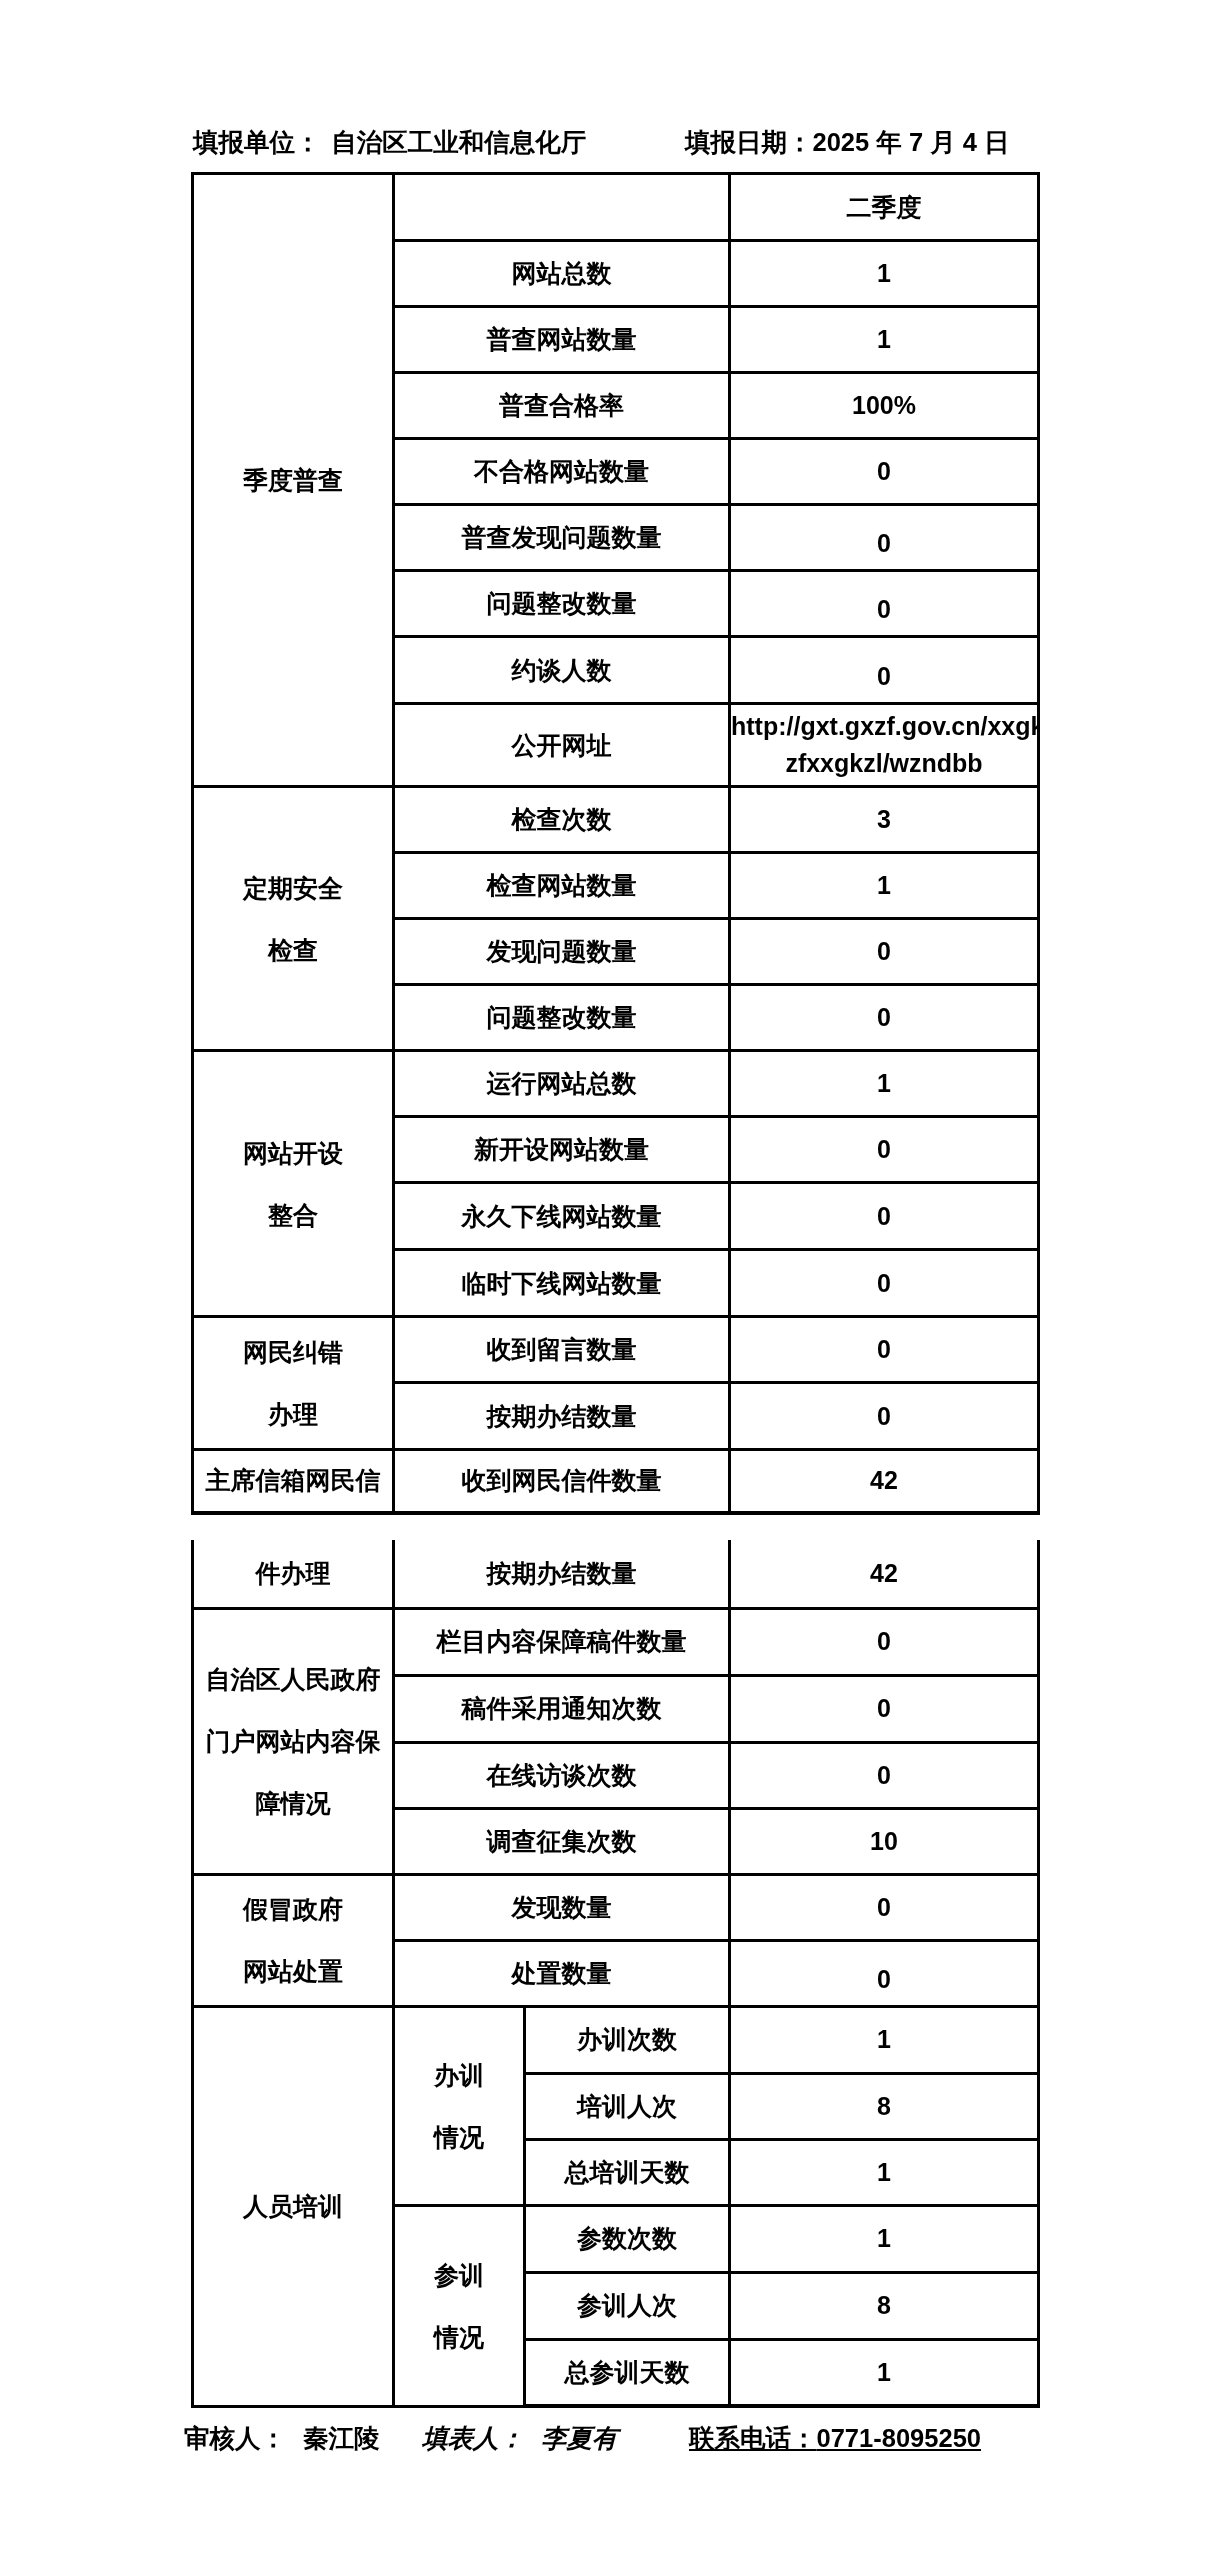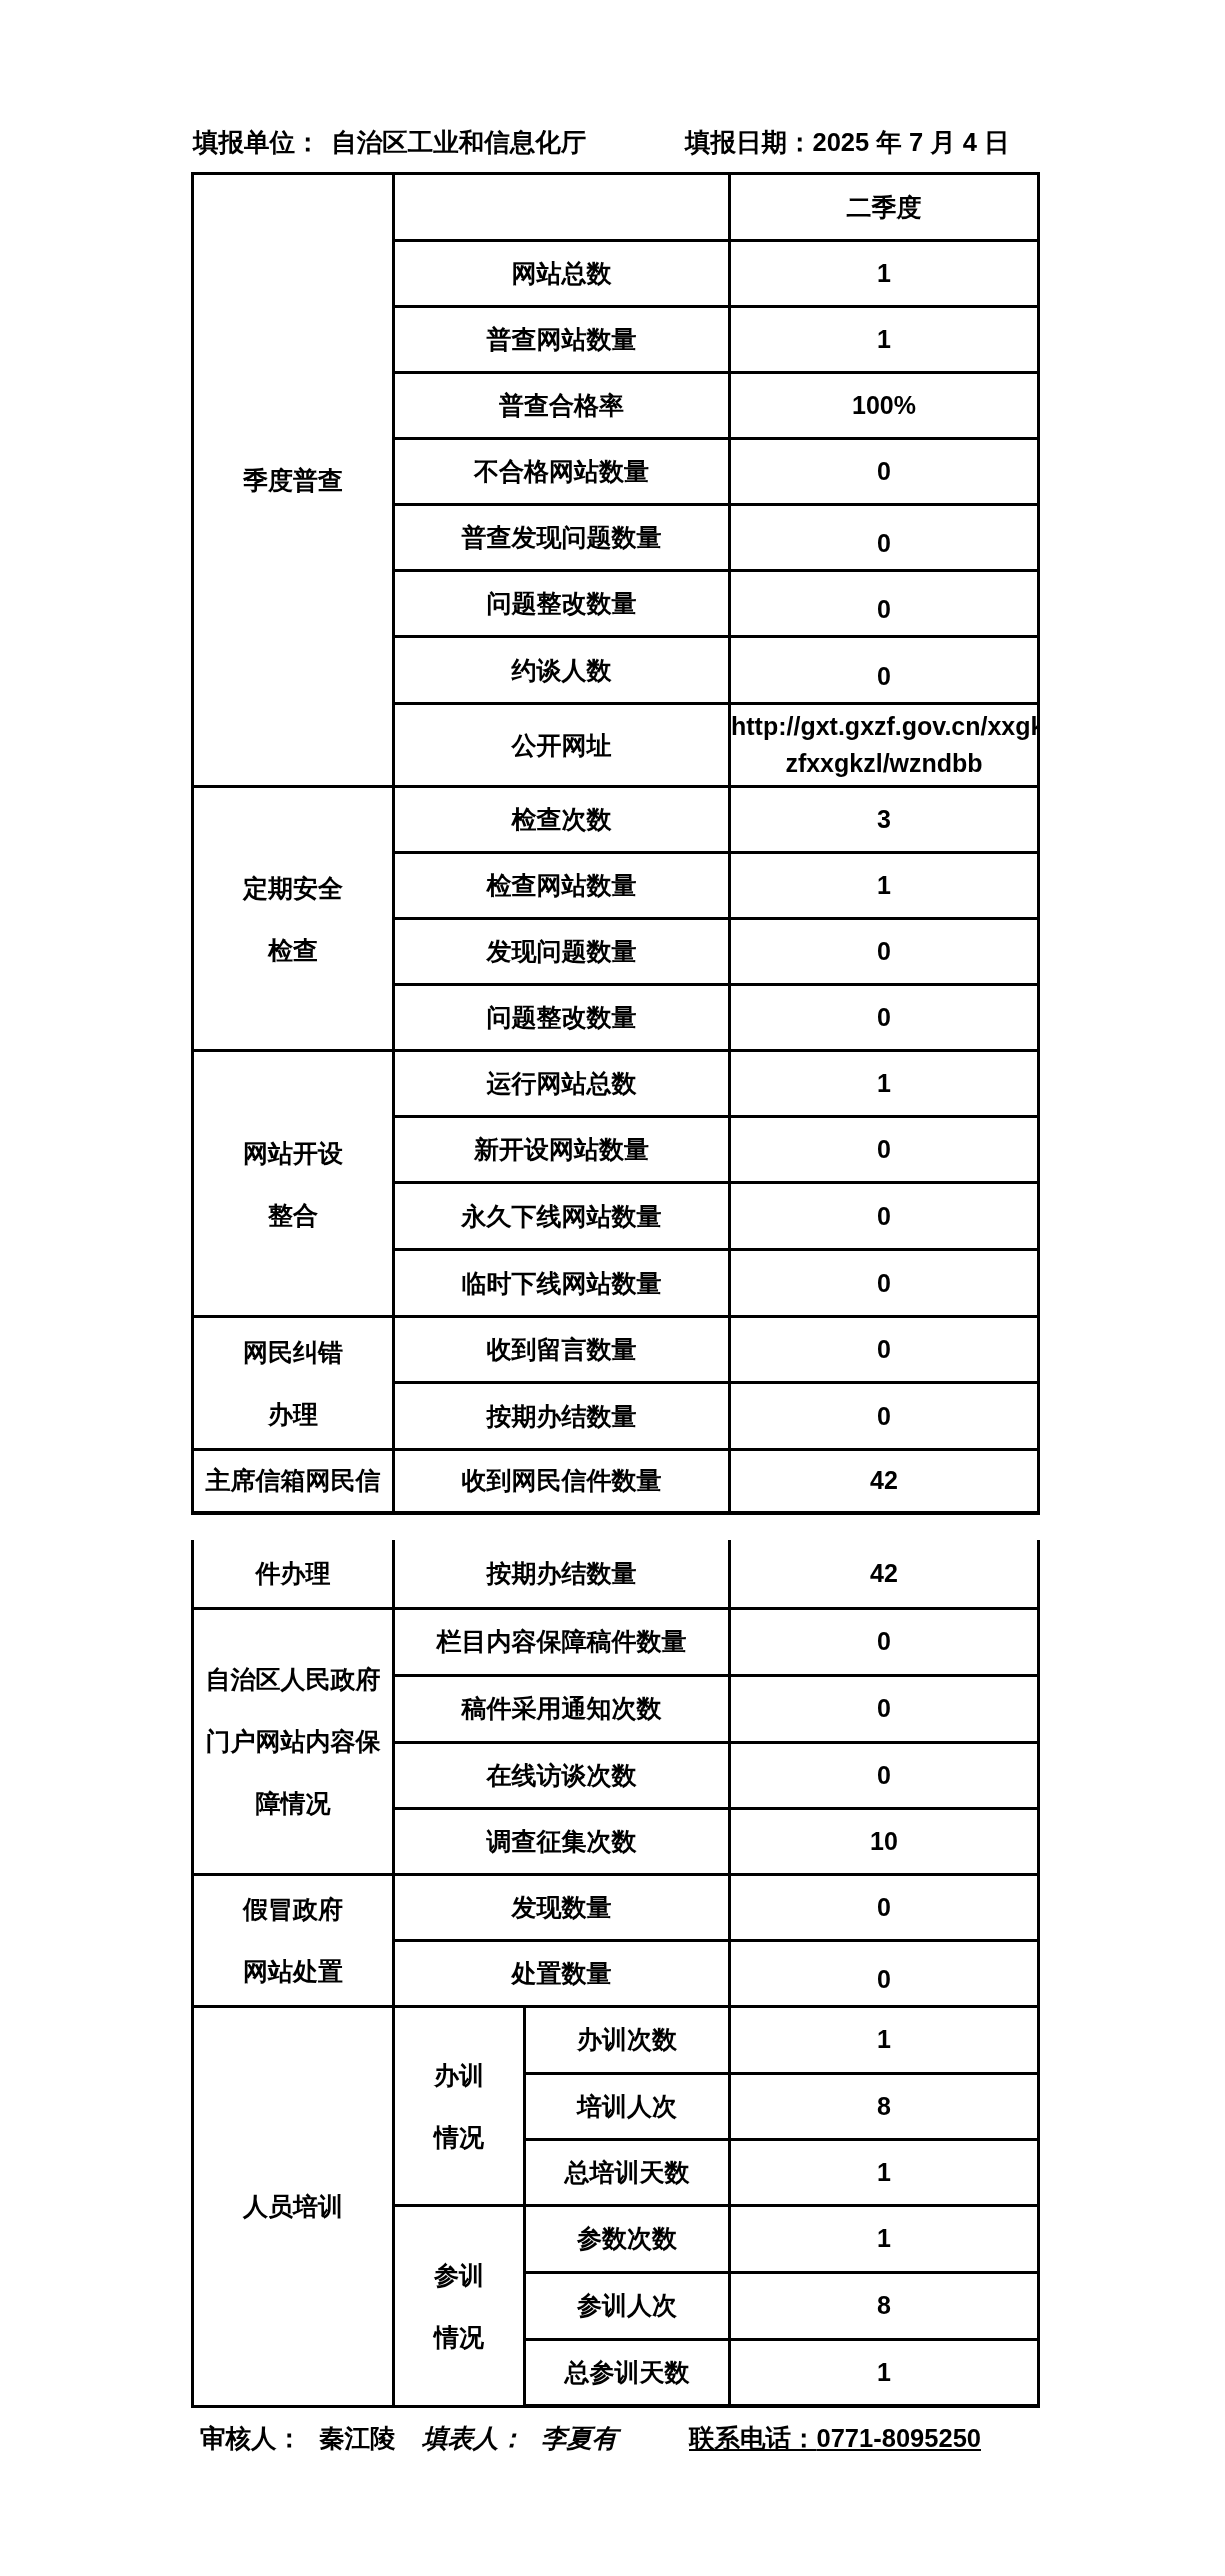--- a/index.html
+++ b/index.html
@@ -62,21 +62,21 @@
     position: absolute;
     top: 2422px;
     left: 0;
     width: 1225px;
     height: 32px;
     font-size: 25.5px;
     font-weight: 700;
     line-height: 32px;
     white-space: nowrap;
   }
-  .ftr-g1 { position: absolute; left: 200px; top: 0; }
+  .ftr-g1 { position: absolute; left: 184px; top: 0; }
   .ftr-g2 { position: absolute; left: 422px; top: 0; font-style: italic; }
   .ftr-g3 { position: absolute; left: 689px; top: 0; text-decoration: underline; }
   .ftr-line .name { margin-left: 17px; }
 
   .h82  { height: 63px; margin-left: 28px; }
   .h85  { height: 66px; }
   .h86  { height: 66px; }
   .h87  { height: 67px; }
   .h88  { height: 68px; margin-left: 16px; }
   .h107 { height: 83px; }

